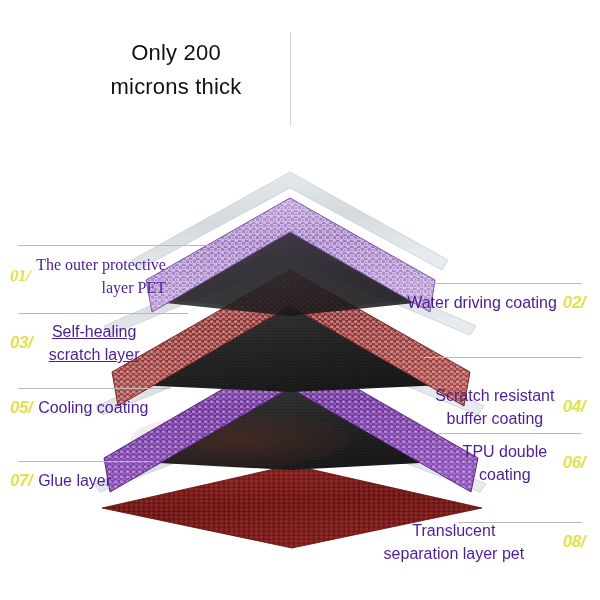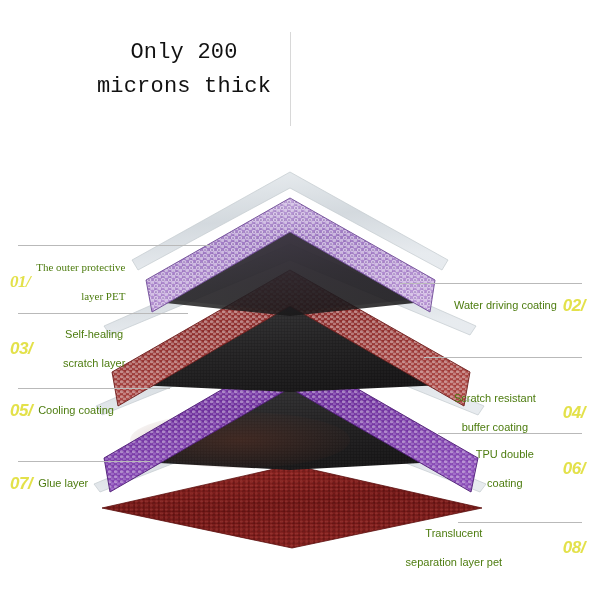--- a/index.html
+++ b/index.html
@@ -23,21 +23,21 @@
   .hdr {
     position: absolute;
     color: #111111;
     font-size: 22px;
     line-height: 34px;
     font-weight: 400;
     text-align: center;
     letter-spacing: 0.2px;
     white-space: pre-line;
   }
-  #hdr-left  { left: 84px;  top: 36px; width: 200px; font-family: Liberation Mono, monospace; }
+  #hdr-left  { left: 76px;  top: 36px; width: 200px; }
   #hdr-right { left: 306px; top: 52px; width: 268px; }
   #hdr-divider {
     position: absolute;
     left: 290px; top: 32px;
     width: 1px; height: 94px;
     background: #d8d8d8;
   }
 
   
   #art {
@@ -47,23 +47,23 @@
   }
 
   
   .leader {
     position: absolute;
     height: 1px;
     background: #b9b9b9;
   }
   .lbl {
     position: absolute;
-    font-size: 11px;
-    line-height: 29px;
-    color: #4d7c0f;
+    font-size: 16px;
+    line-height: 23px;
+    color: #4c1d95;
     white-space: pre-line;
   }
   .lbl.left  { text-align: right; }
   .lbl.right { text-align: left; }
 
   .num {
     position: absolute;
     font-size: 17px;
     font-weight: 700;
     font-style: italic;
@@ -252,21 +252,21 @@
   <div class="leader" style="left:18px; top:461px; width:132px;"></div>
 
   <div class="lblrow left" style="left:10px; top:253px; width:200px;font-family:Liberation Serif, serif;">
     <span class="num" style="position:relative;">01/</span>
     <span class="lbl left txt" style="position:relative;">The outer protective
 layer PET</span>
   </div>
 
   <div class="lblrow left" style="left:10px; top:320px; width:190px;">
     <span class="num" style="position:relative;">03/</span>
-    <span class="lbl left txt" style="position:relative; text-align:center; width:112px;">Self-healing
+    <span class="lbl left txt" style="position:relative; text-align:center; width:112px;text-decoration:underline;">Self-healing
 scratch layer</span>
   </div>
 
   <div class="lblrow left" style="left:10px; top:396px; width:190px;">
     <span class="num" style="position:relative;">05/</span>
     <span class="lbl left txt" style="position:relative;">Cooling coating</span>
   </div>
 
   <div class="lblrow left" style="left:10px; top:469px; width:190px;">
     <span class="num" style="position:relative;">07/</span>

